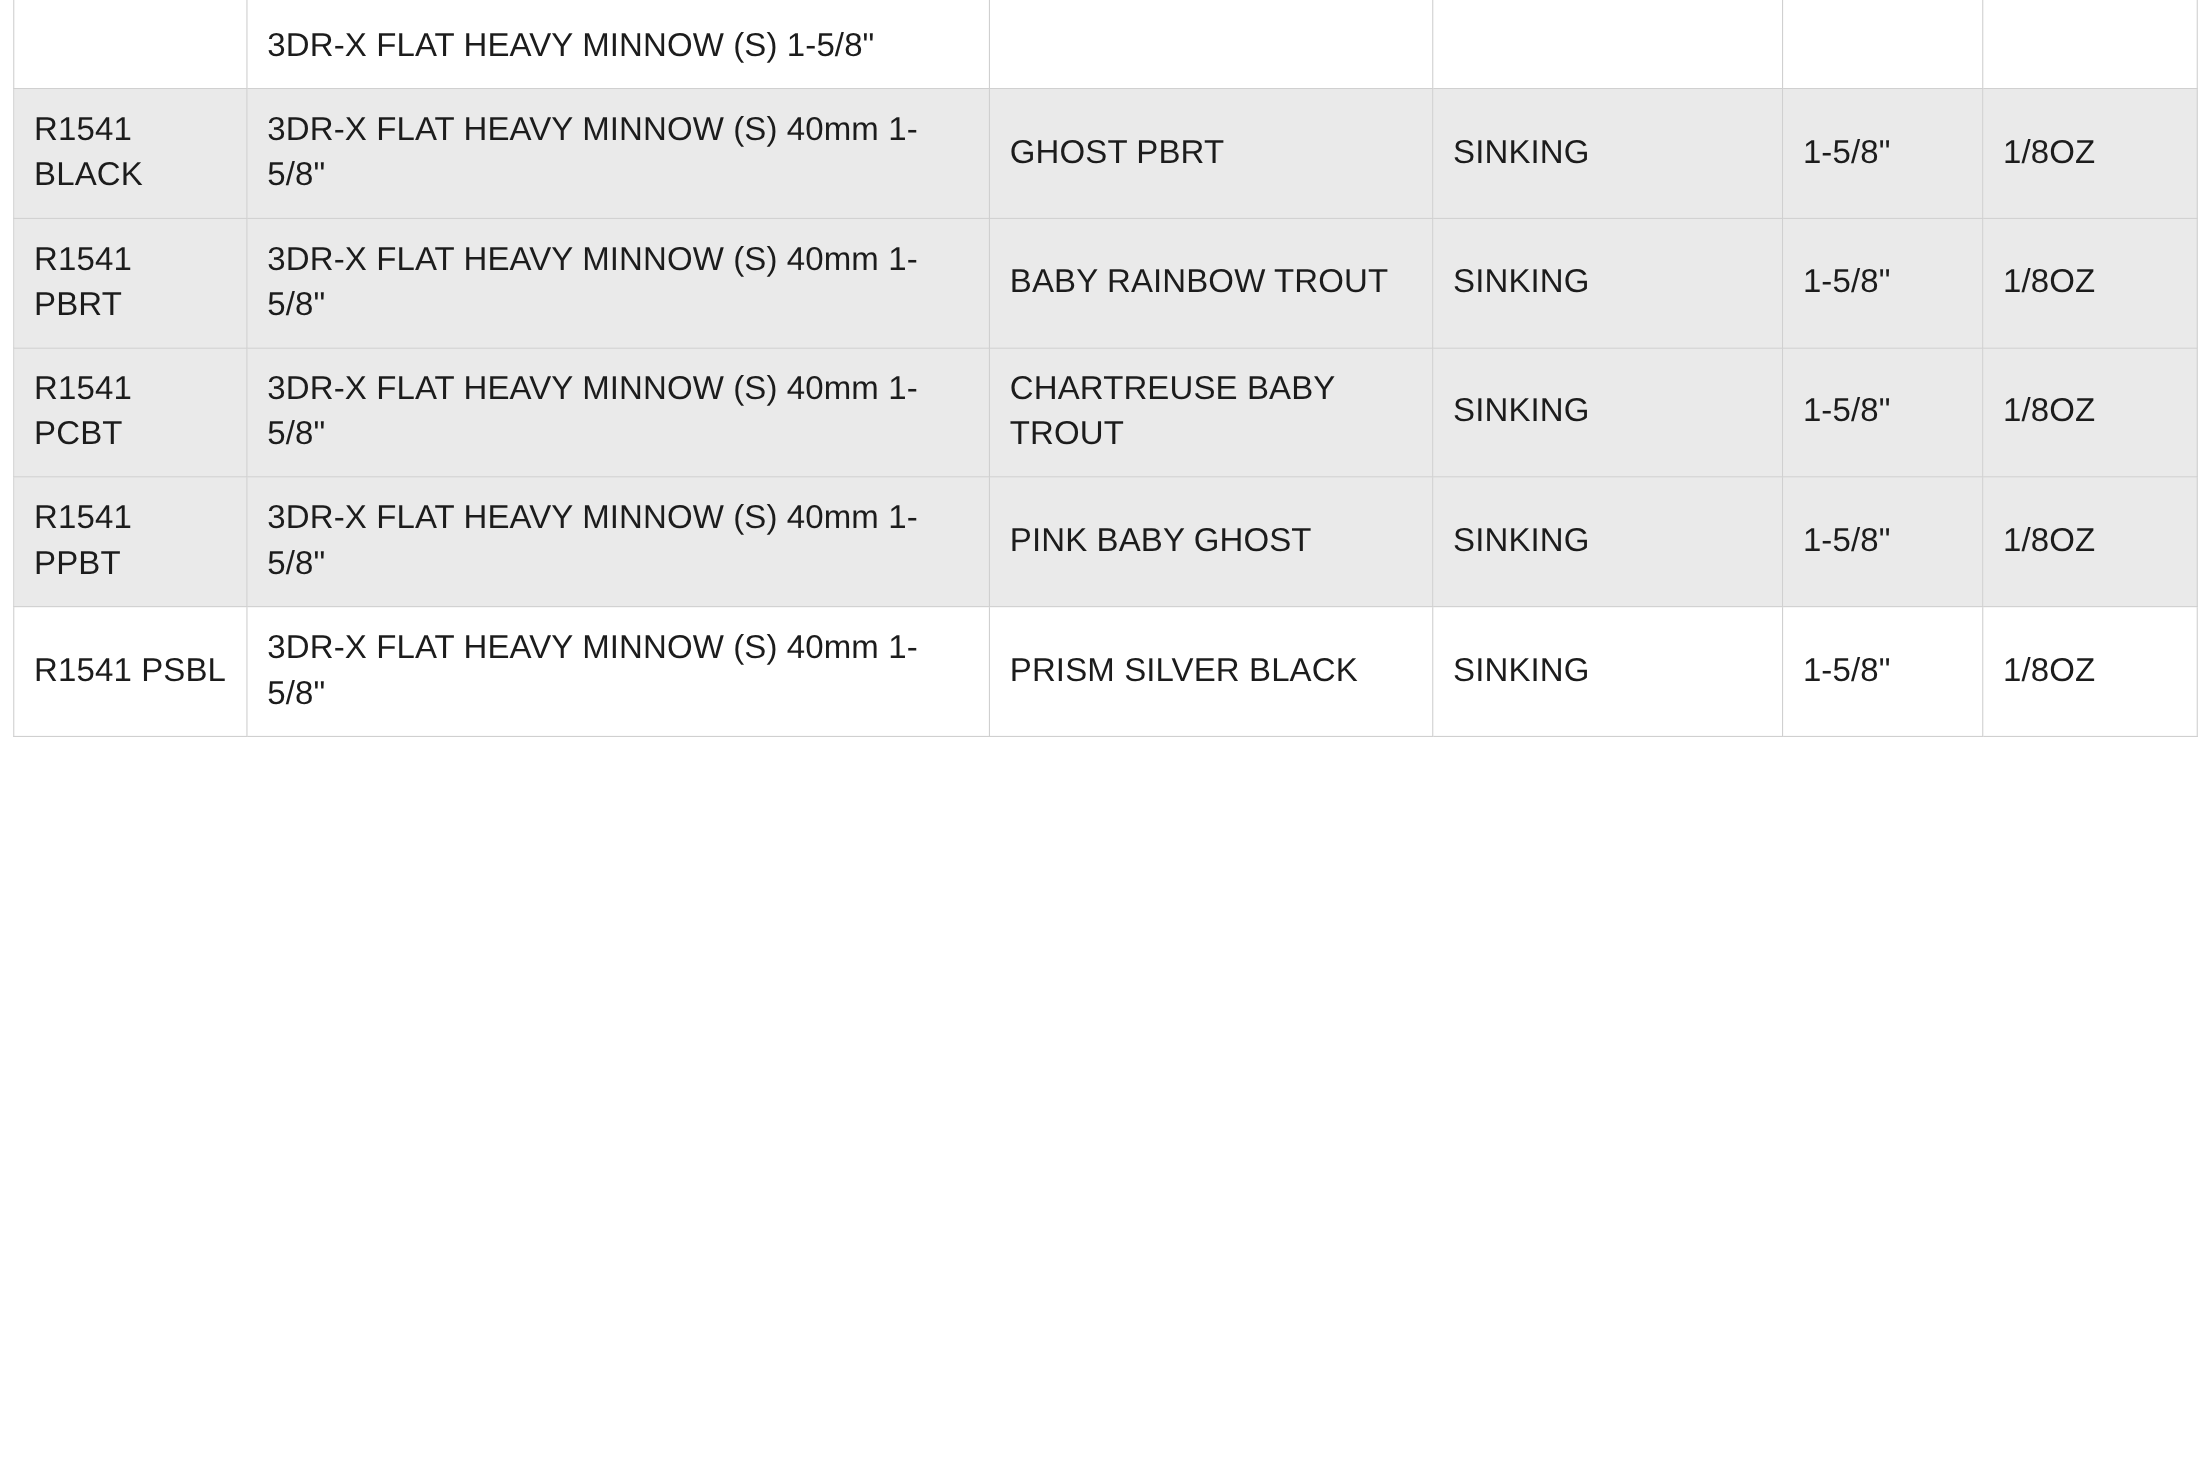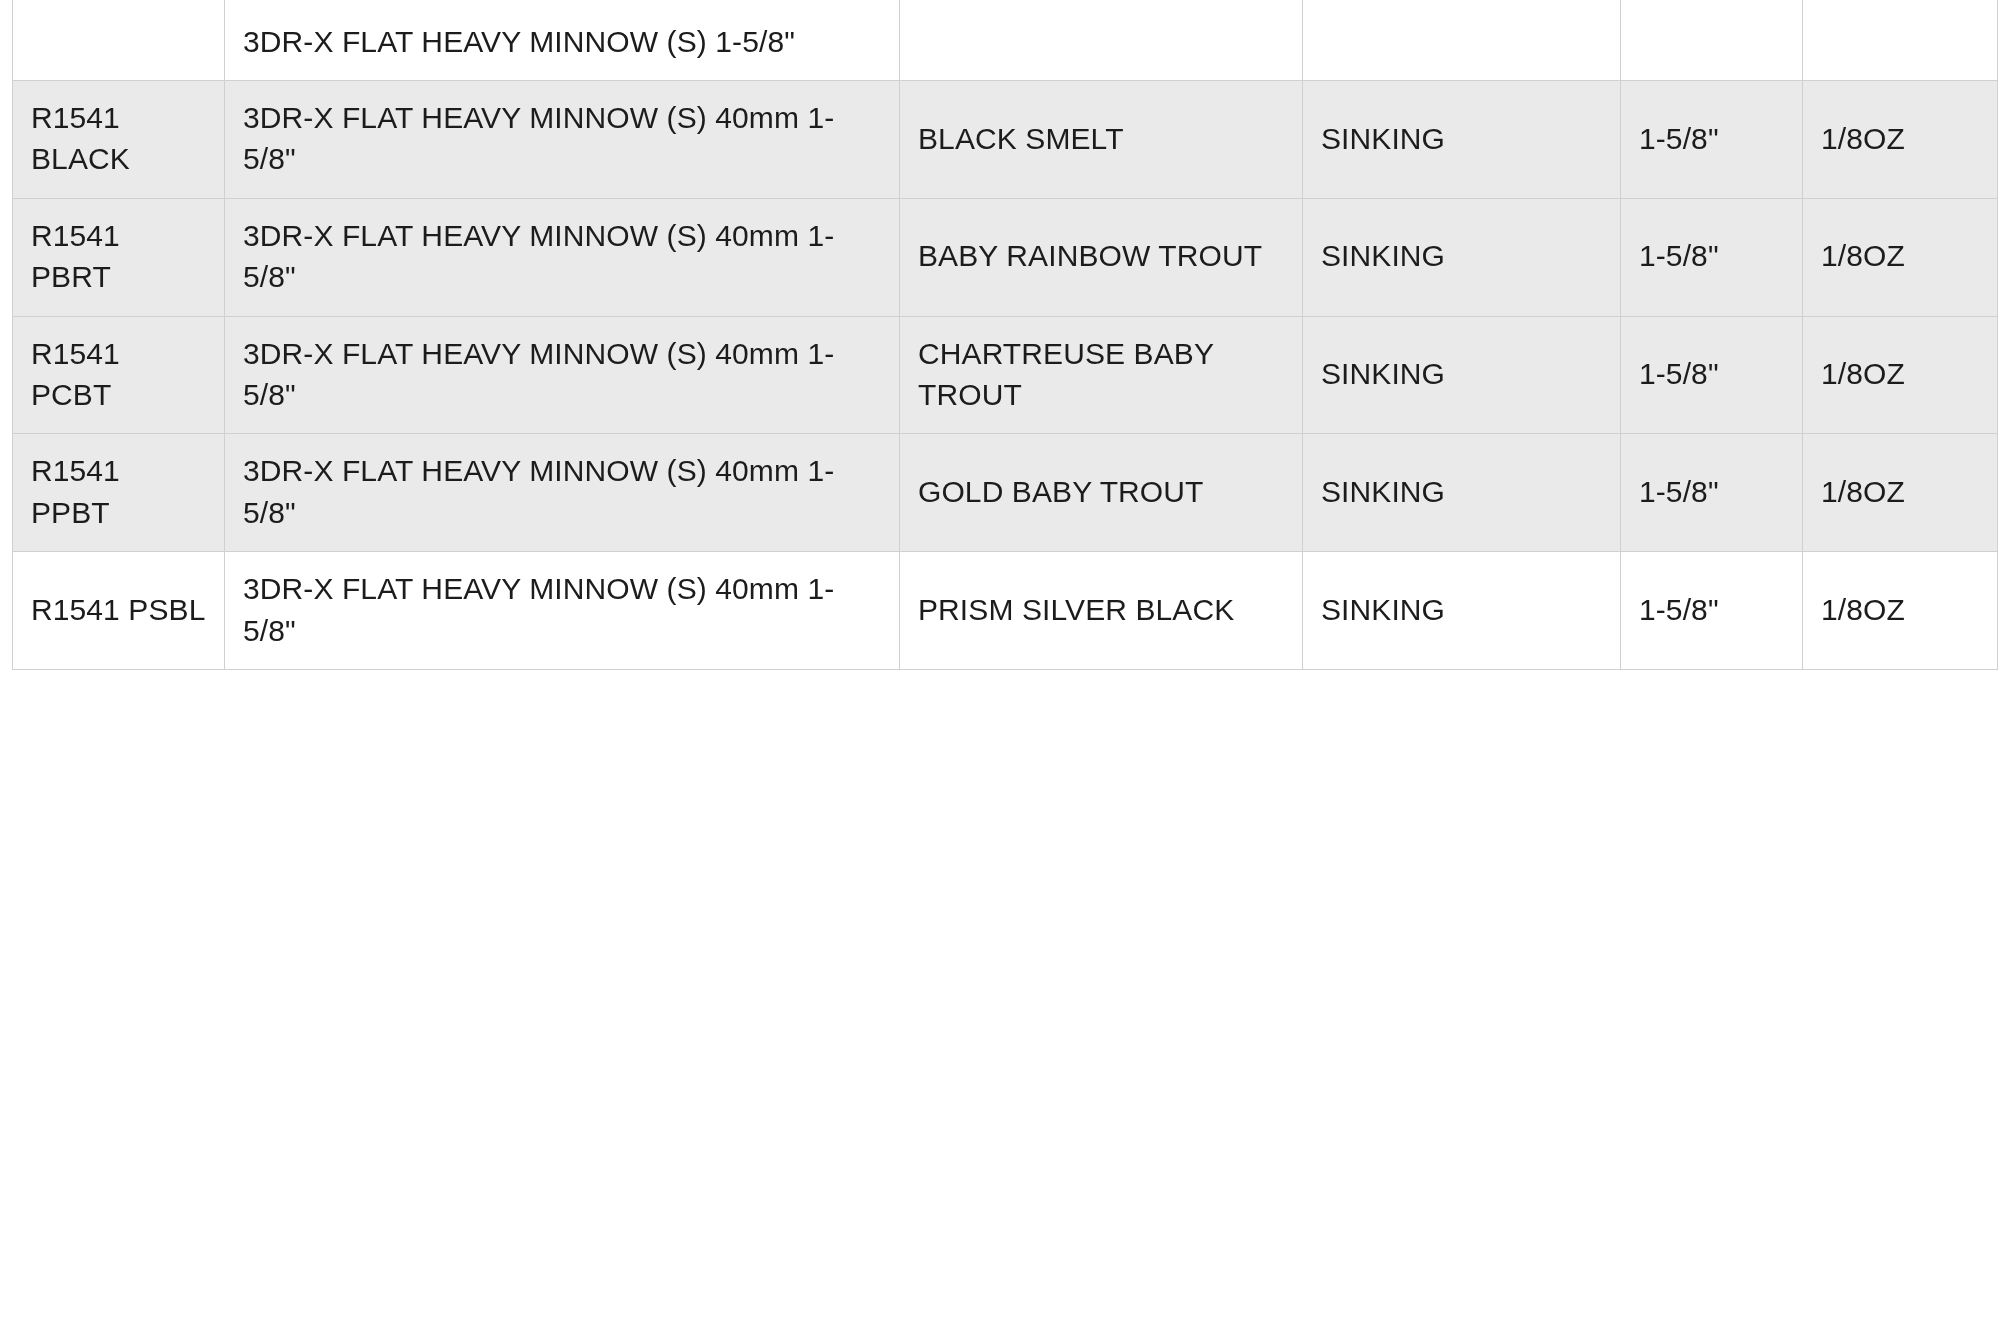--- a/index.html
+++ b/index.html
@@ -86,21 +86,21 @@
         <td>3DR-X FLAT HEAVY MINNOW (S) 1-5/8"</td>
         <td class="empty-cell"></td>
         <td class="empty-cell"></td>
         <td class="empty-cell"></td>
         <td class="empty-cell"></td>
       </tr>
 
       <tr class="row-alt">
         <td>R1541 BLACK</td>
         <td>3DR-X FLAT HEAVY MINNOW (S) 40mm 1-5/8"</td>
-        <td>BLACK SMELT</td>
+        <td>GHOST PBRT</td>
         <td>SINKING</td>
         <td>1-5/8"</td>
         <td>1/8OZ</td>
       </tr>
 
 
       <tr class="row-alt">
         <td>R1541 PBRT</td>
         <td>3DR-X FLAT HEAVY MINNOW (S) 40mm 1-5/8"</td>
         <td>BABY RAINBOW TROUT</td>
@@ -116,21 +116,21 @@
         <td>CHARTREUSE BABY TROUT</td>
         <td>SINKING</td>
         <td>1-5/8"</td>
         <td>1/8OZ</td>
       </tr>
 
 
       <tr class="row-alt">
         <td>R1541 PPBT</td>
         <td>3DR-X FLAT HEAVY MINNOW (S) 40mm 1-5/8"</td>
-        <td>GOLD BABY TROUT</td>
+        <td>PINK BABY GHOST</td>
         <td>SINKING</td>
         <td>1-5/8"</td>
         <td>1/8OZ</td>
       </tr>
 
       <tr class="row-plain">
         <td>R1541 PSBL</td>
         <td>3DR-X FLAT HEAVY MINNOW (S) 40mm 1-5/8"</td>
         <td>PRISM SILVER BLACK</td>
         <td>SINKING</td>

